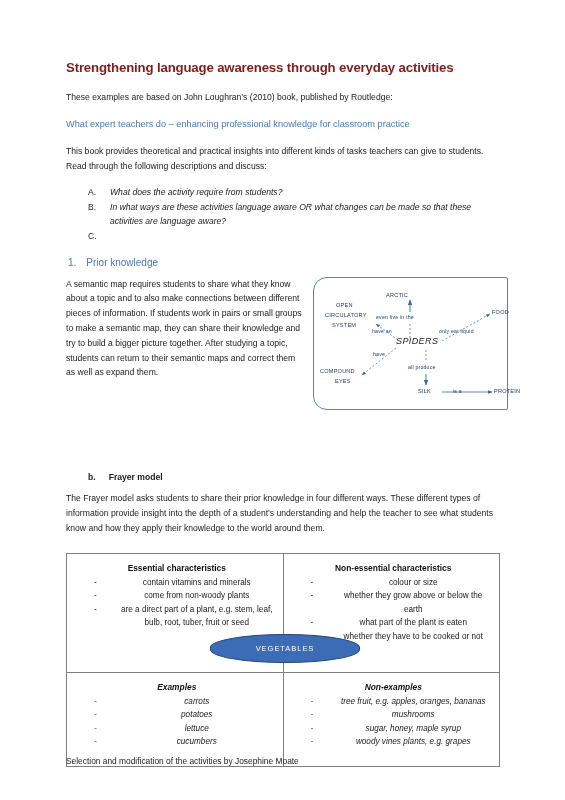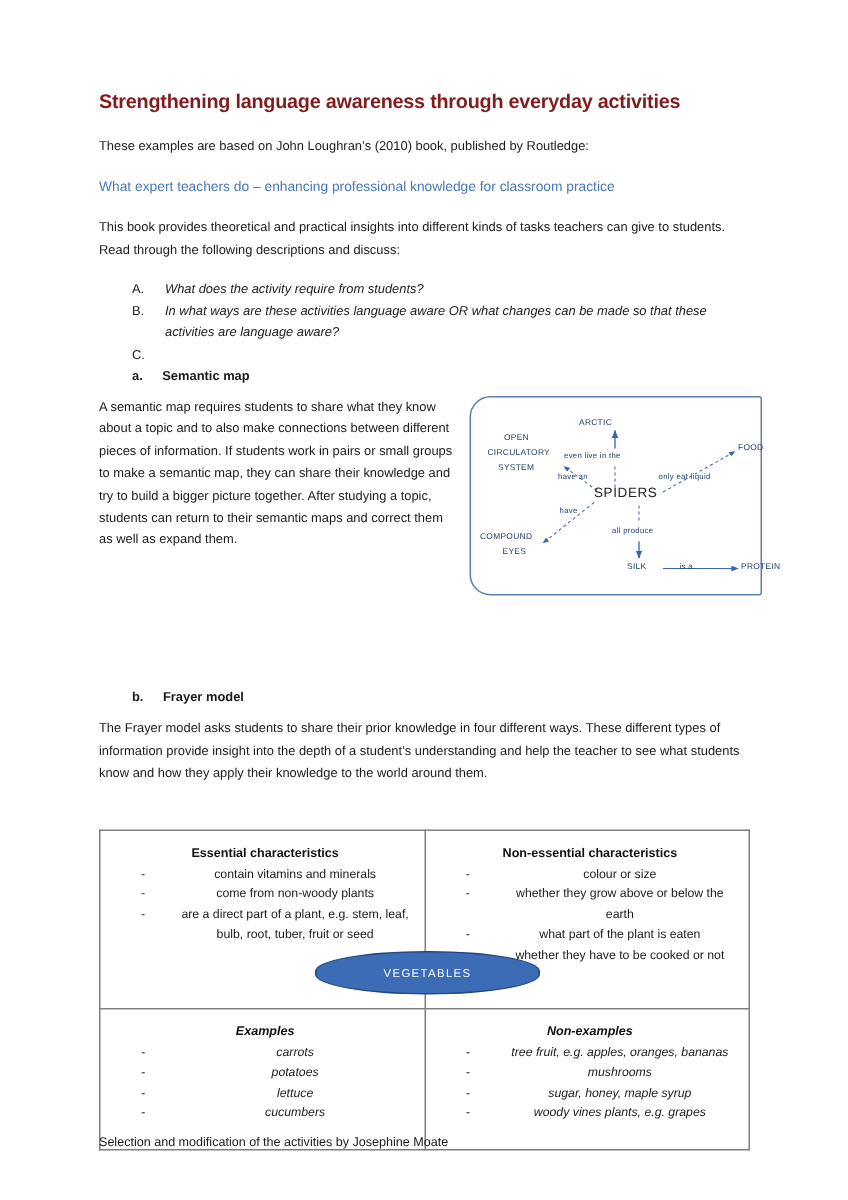--- a/index.html
+++ b/index.html
@@ -205,24 +205,24 @@
       </li>
       <li>
         <span class="marker">B.</span>
         <span>In what ways are these activities language aware OR what changes can be made so that these activities are language aware?</span>
       </li>
       <li>
         <span class="marker">C.</span>
       </li>
     </ol>
 
-
-    <div class="sub-head">
-      <span class="letter">a.</span><span>Semantic map</span>
+    <div class="section-num">
+      <span class="num">1.</span><span>Prior knowledge</span>
     </div>
+
 
     <div class="semantic-row">
       <p class="semantic-text body-text">A semantic map requires students to share what they know about a topic and to also make connections between different pieces of information. If students work in pairs or small groups to make a semantic map, they can share their knowledge and try to build a bigger picture together. After studying a topic, students can return to their semantic maps and correct them as well as expand them.</p>
 
       <div class="map-box">
         <svg class="map-svg" width="193" height="131" viewBox="0 0 193 131">
           <defs>
             <marker id="ah" markerWidth="7" markerHeight="7" refX="5.5" refY="2.4" orient="auto">
               <path d="M0,0 L6,2.4 L0,4.8 z" fill="#3a66ad"></path>
             </marker>
@@ -245,21 +245,21 @@
 
         <div class="node" style="left:72px; top:14px;">ARCTIC</div>
         <div class="node small" style="left:62px; top:36px;">even live in the</div>
 
         <div class="node" style="left:22px; top:24px;">OPEN</div>
         <div class="node" style="left:11px; top:34px;">CIRCULATORY</div>
         <div class="node" style="left:18px; top:44px;">SYSTEM</div>
 
         <div class="node small" style="left:58px; top:50px;">have an</div>
 
-        <div class="node big" style="left:82px; top:58px;">SPIDERS</div>
+        <div class="node big" style="left:82px; top:58px;font-style:italic;">SPIDERS</div>
 
         <div class="node small" style="left:125px; top:50px;">only eat liquid</div>
         <div class="node" style="left:178px; top:31px;">FOOD</div>
 
         <div class="node small" style="left:59px; top:73px;">have</div>
         <div class="node" style="left:6px; top:90px;">COMPOUND</div>
         <div class="node" style="left:21px; top:100px;">EYES</div>
 
         <div class="node small" style="left:94px; top:86px;">all produce</div>
         <div class="node" style="left:104px; top:110px;">SILK</div>

